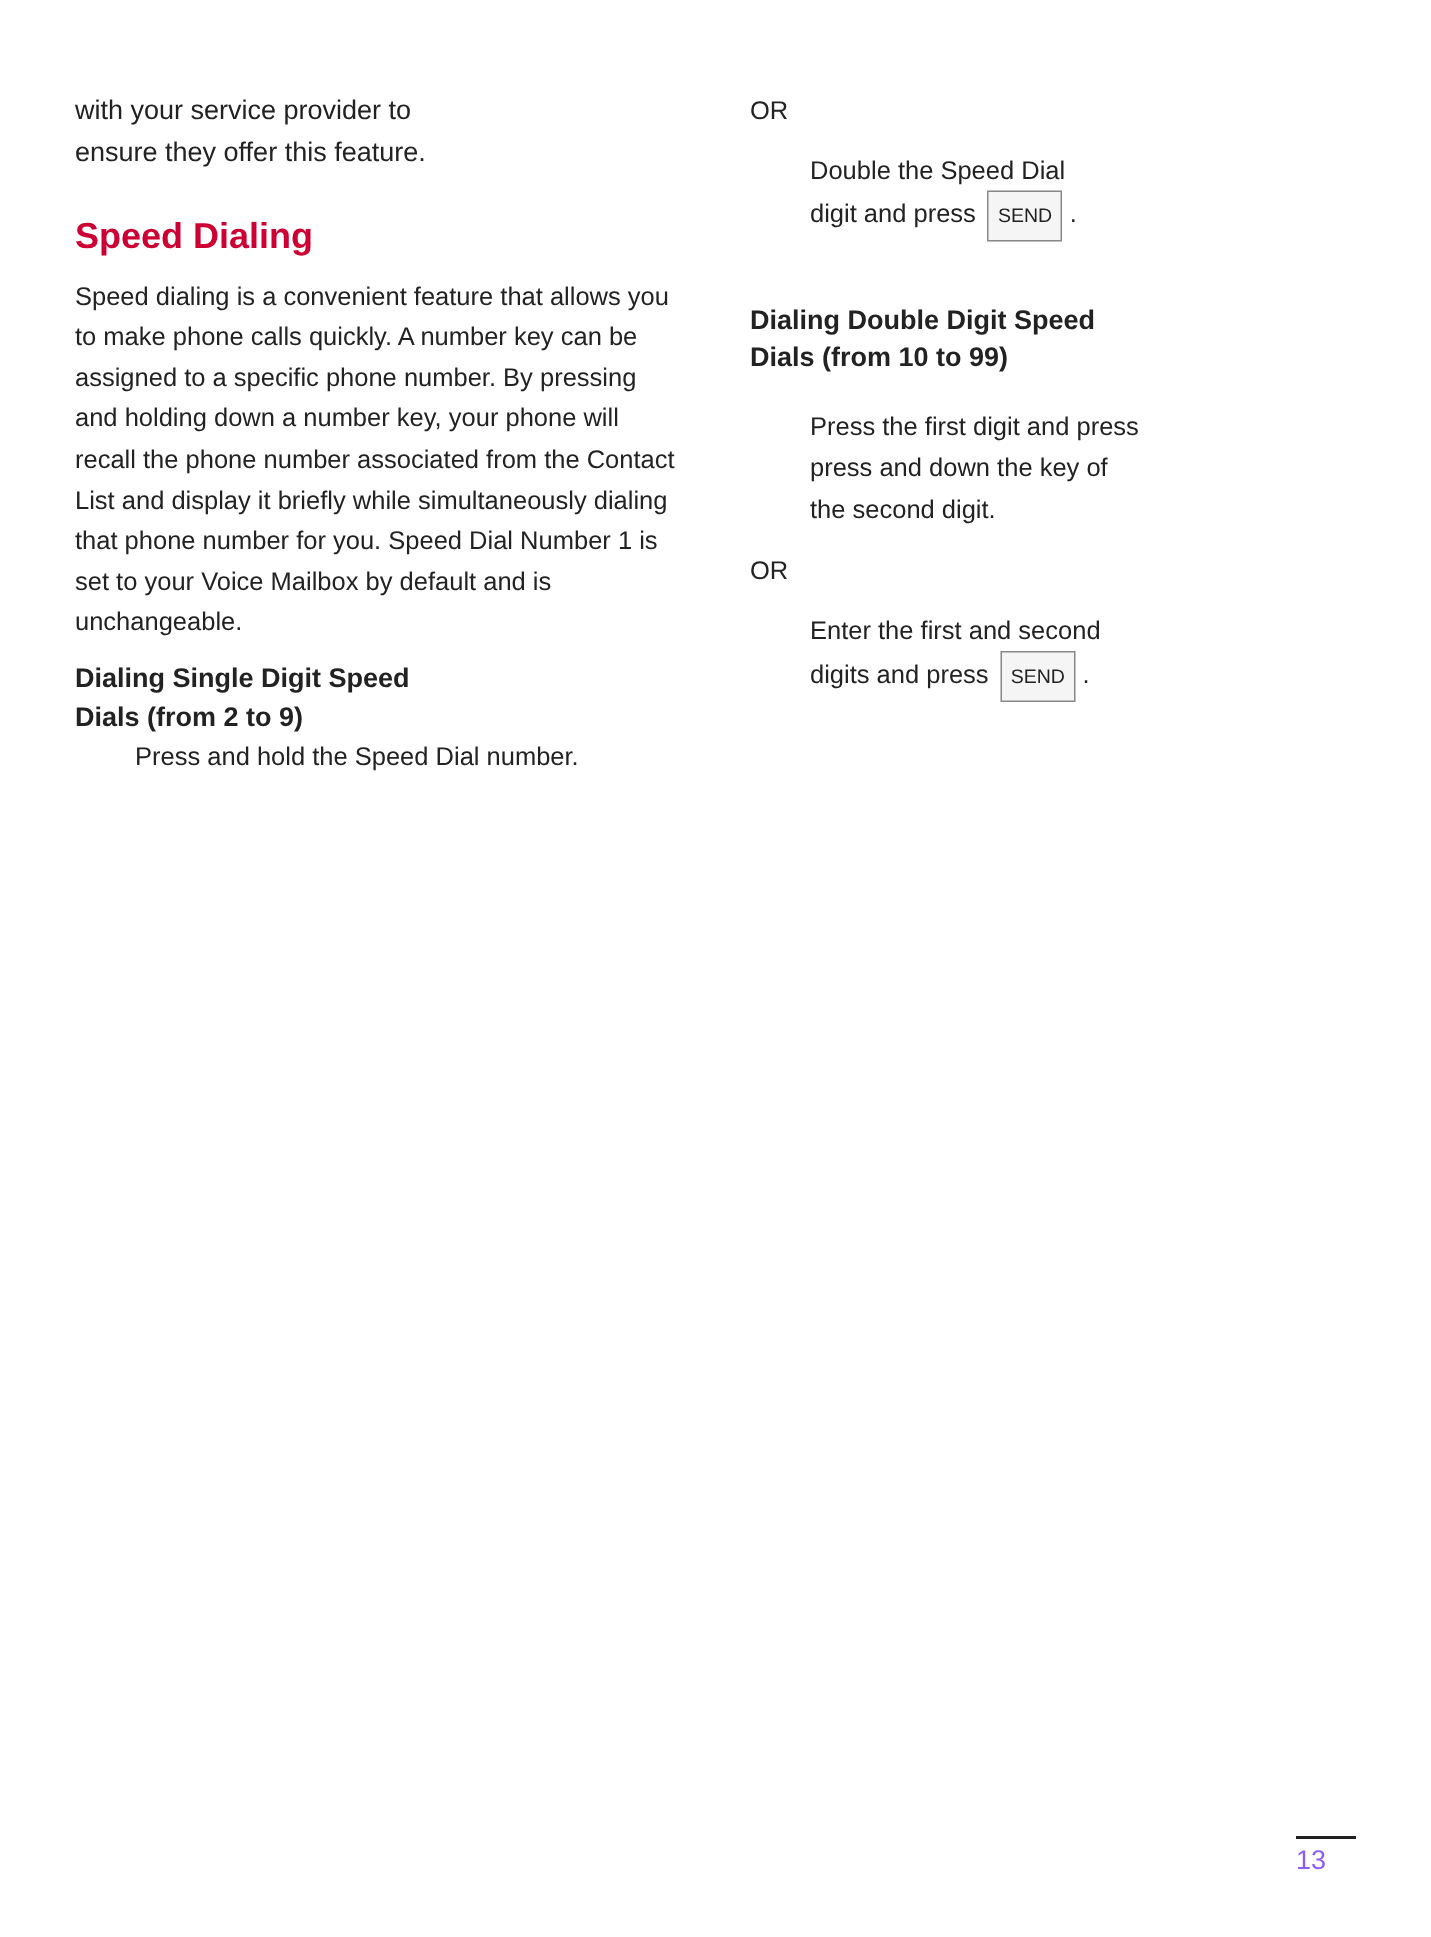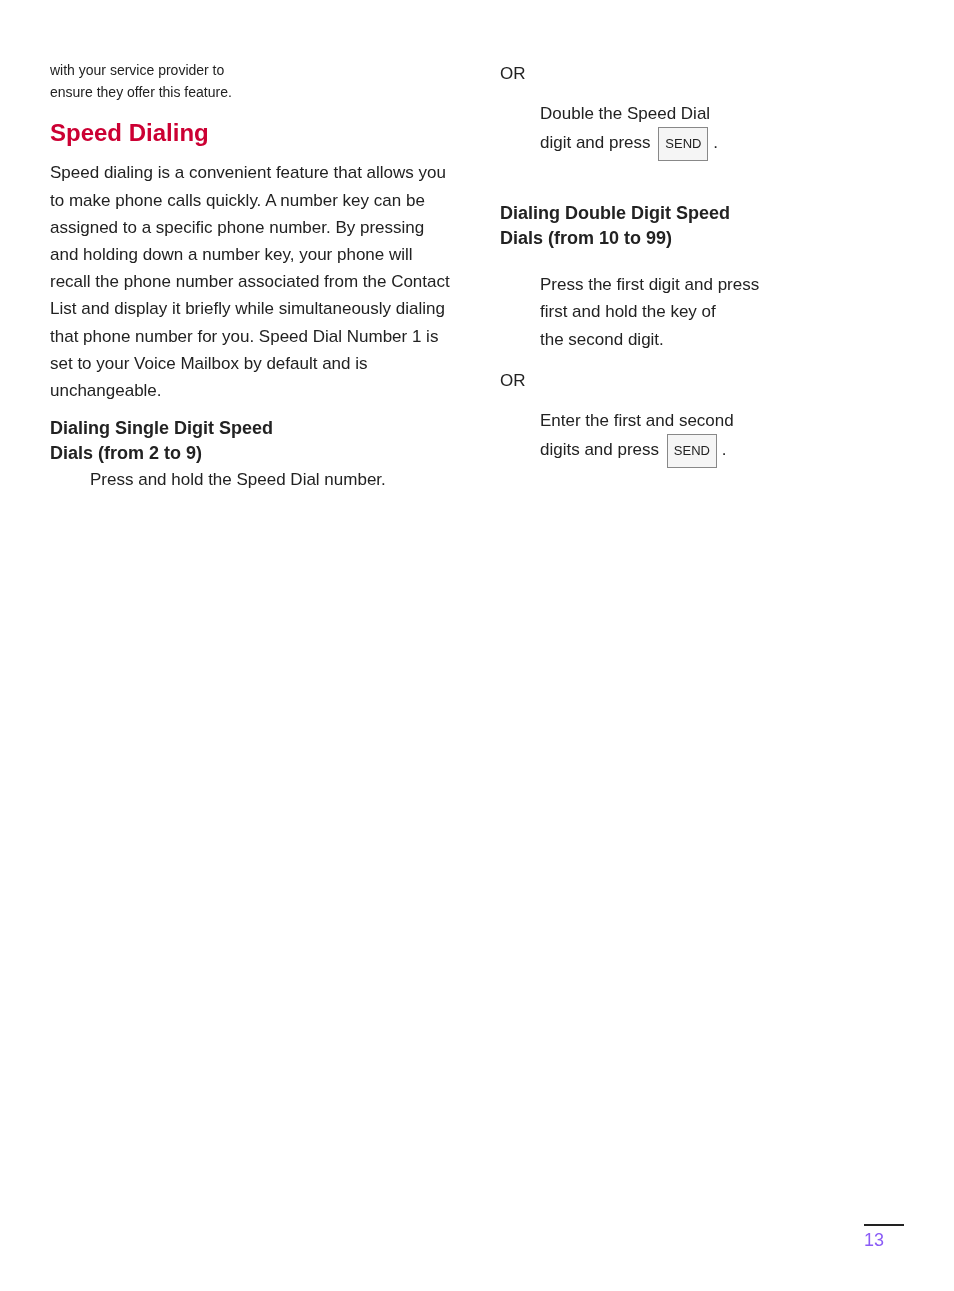--- a/index.html
+++ b/index.html
@@ -30,24 +30,24 @@
       padding-right: 30px;
       flex-shrink: 0;
     }
 
     .right-column {
       flex: 1;
       padding-left: 20px;
     }
 
     .intro-text {
-      font-size: 14px;
+      font-size: 18px;
       line-height: 1.55;
       color: #222222;
-      margin-bottom: 16px;
+      margin-bottom: 28px;
     }
 
     .section-heading-red {
       color: #cc0033;
       font-size: 24px;
       font-weight: bold;
       margin-bottom: 12px;
     }
 
     .body-text {
@@ -154,21 +154,21 @@
     </div>
 
     <h3 class="sub-heading-bold" style="margin-bottom: 20px;">
       <span>Dialing Double Digit Speed</span><br>
       <span>Dials (from 10 to 99)</span>
     </h3>
 
     <div class="indented-block" style="margin-bottom: 18px;">
       <p class="indented-text">
         <span>Press the first digit and press</span><br>
-        <span>first and hold the key of</span><br>
+        <span>press and down the key of</span><br>
         <span>the second digit.</span>
       </p>
     </div>
 
     <p class="or-text" style="margin-bottom: 16px;">OR</p>
 
     <div class="indented-block">
       <p class="indented-text">
         <span>Enter the first and second</span><br>
         <span>digits and press</span>

